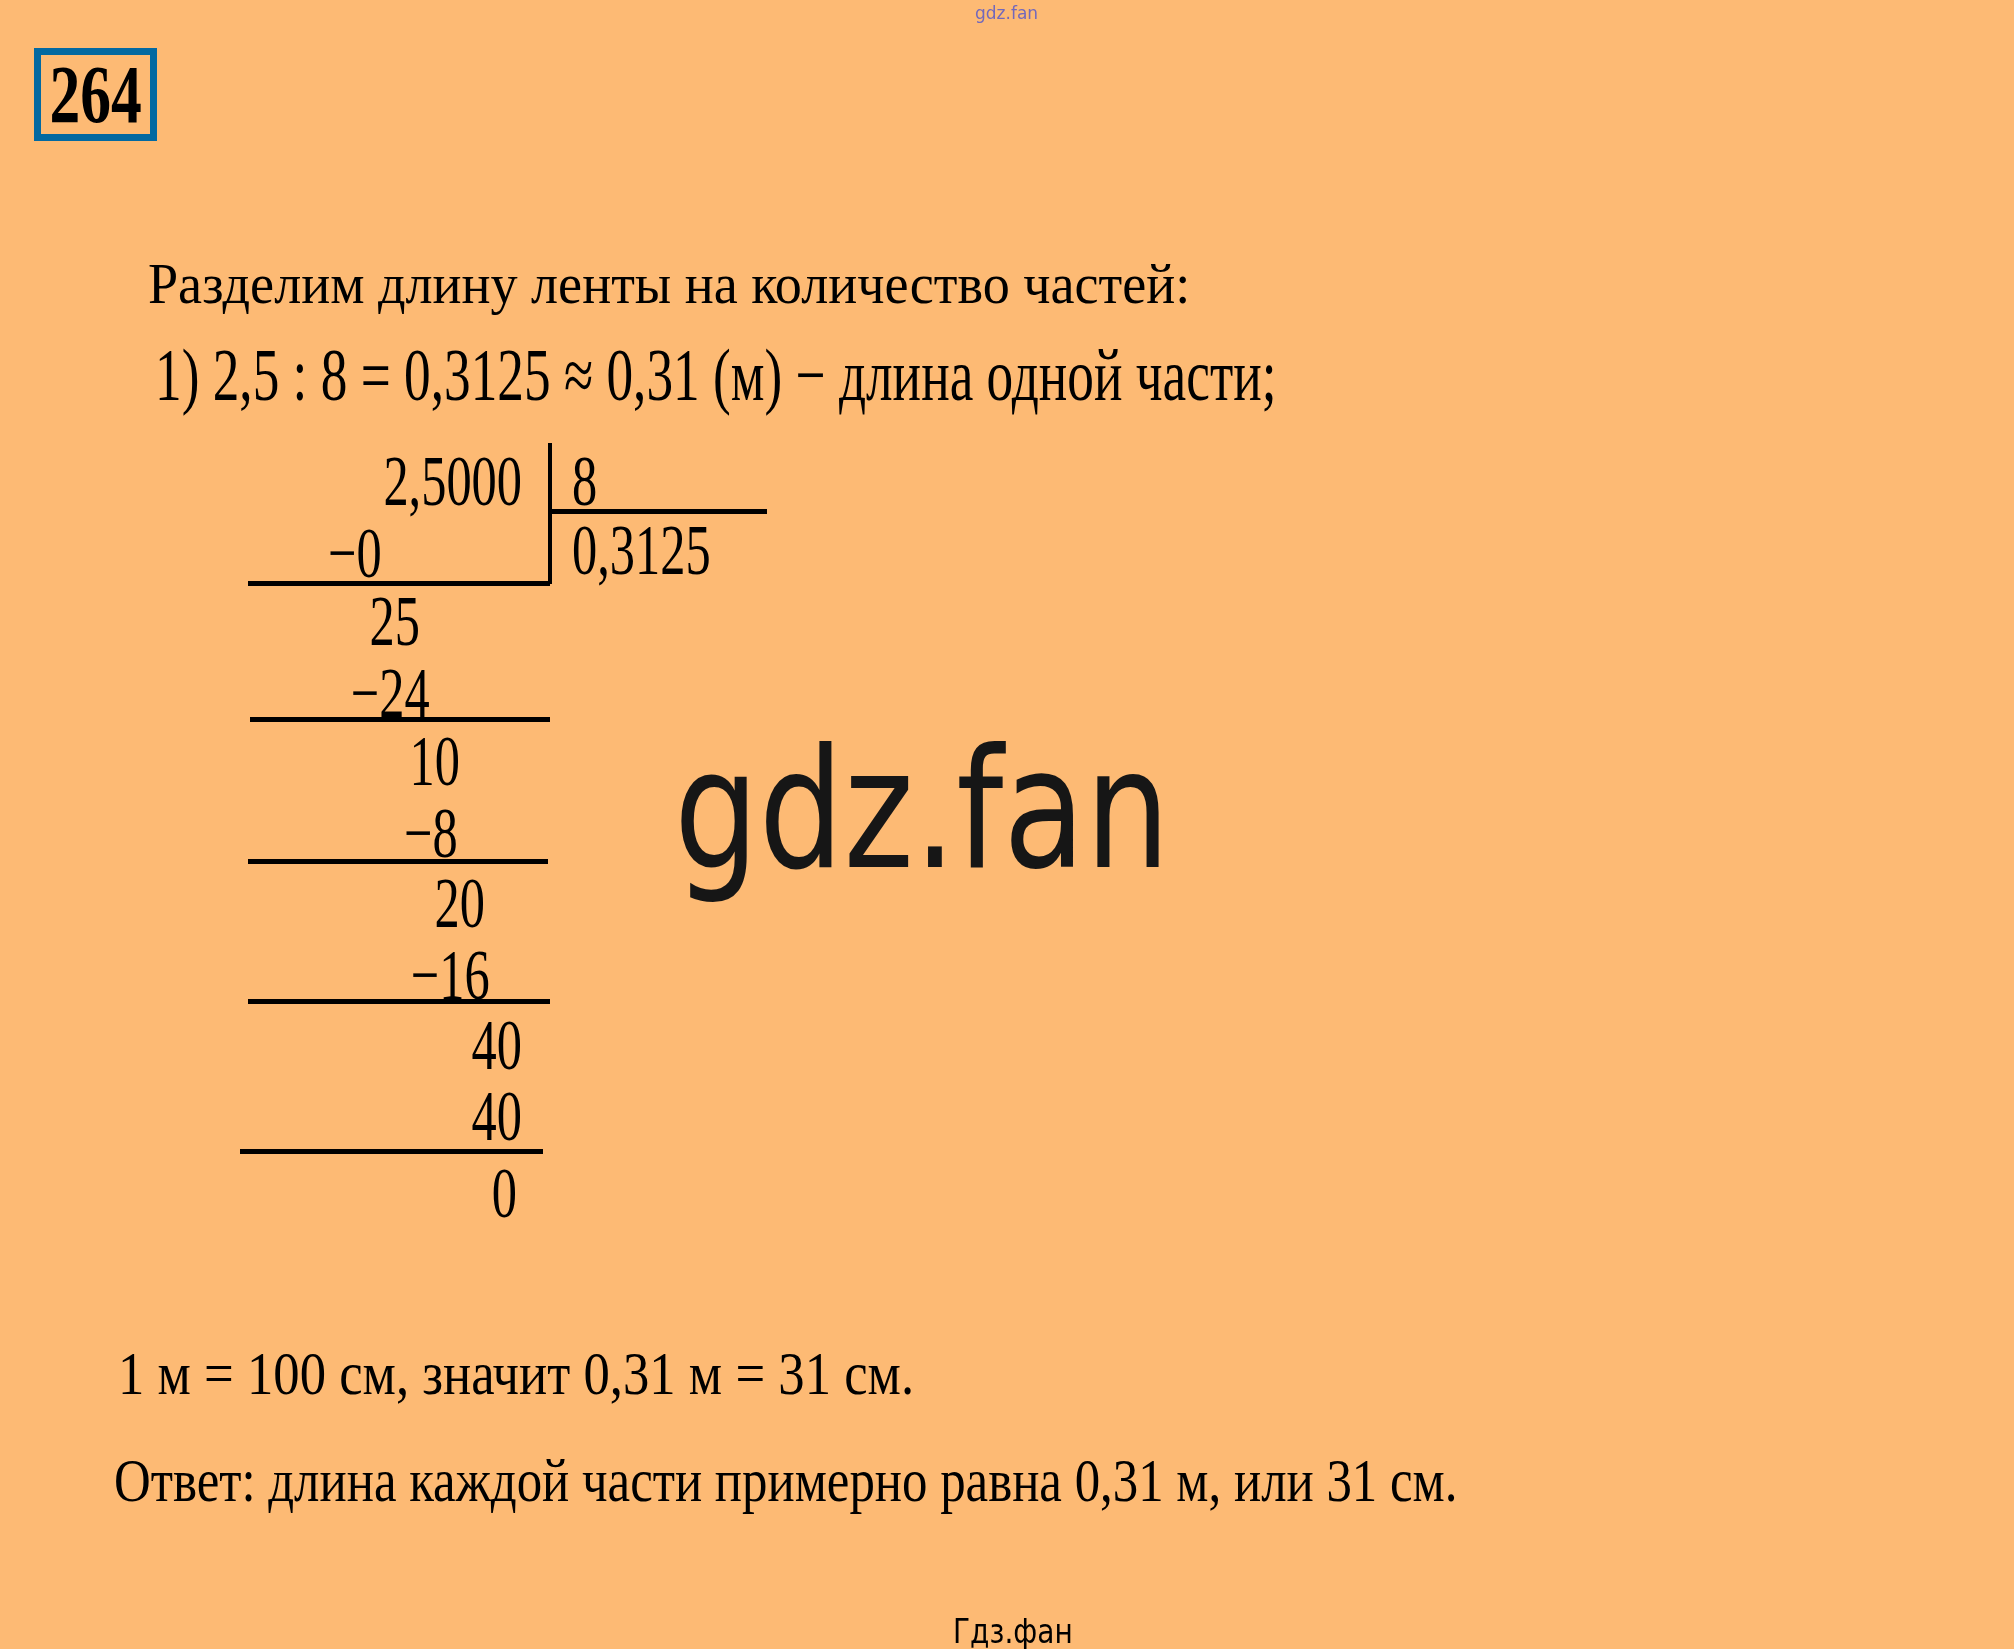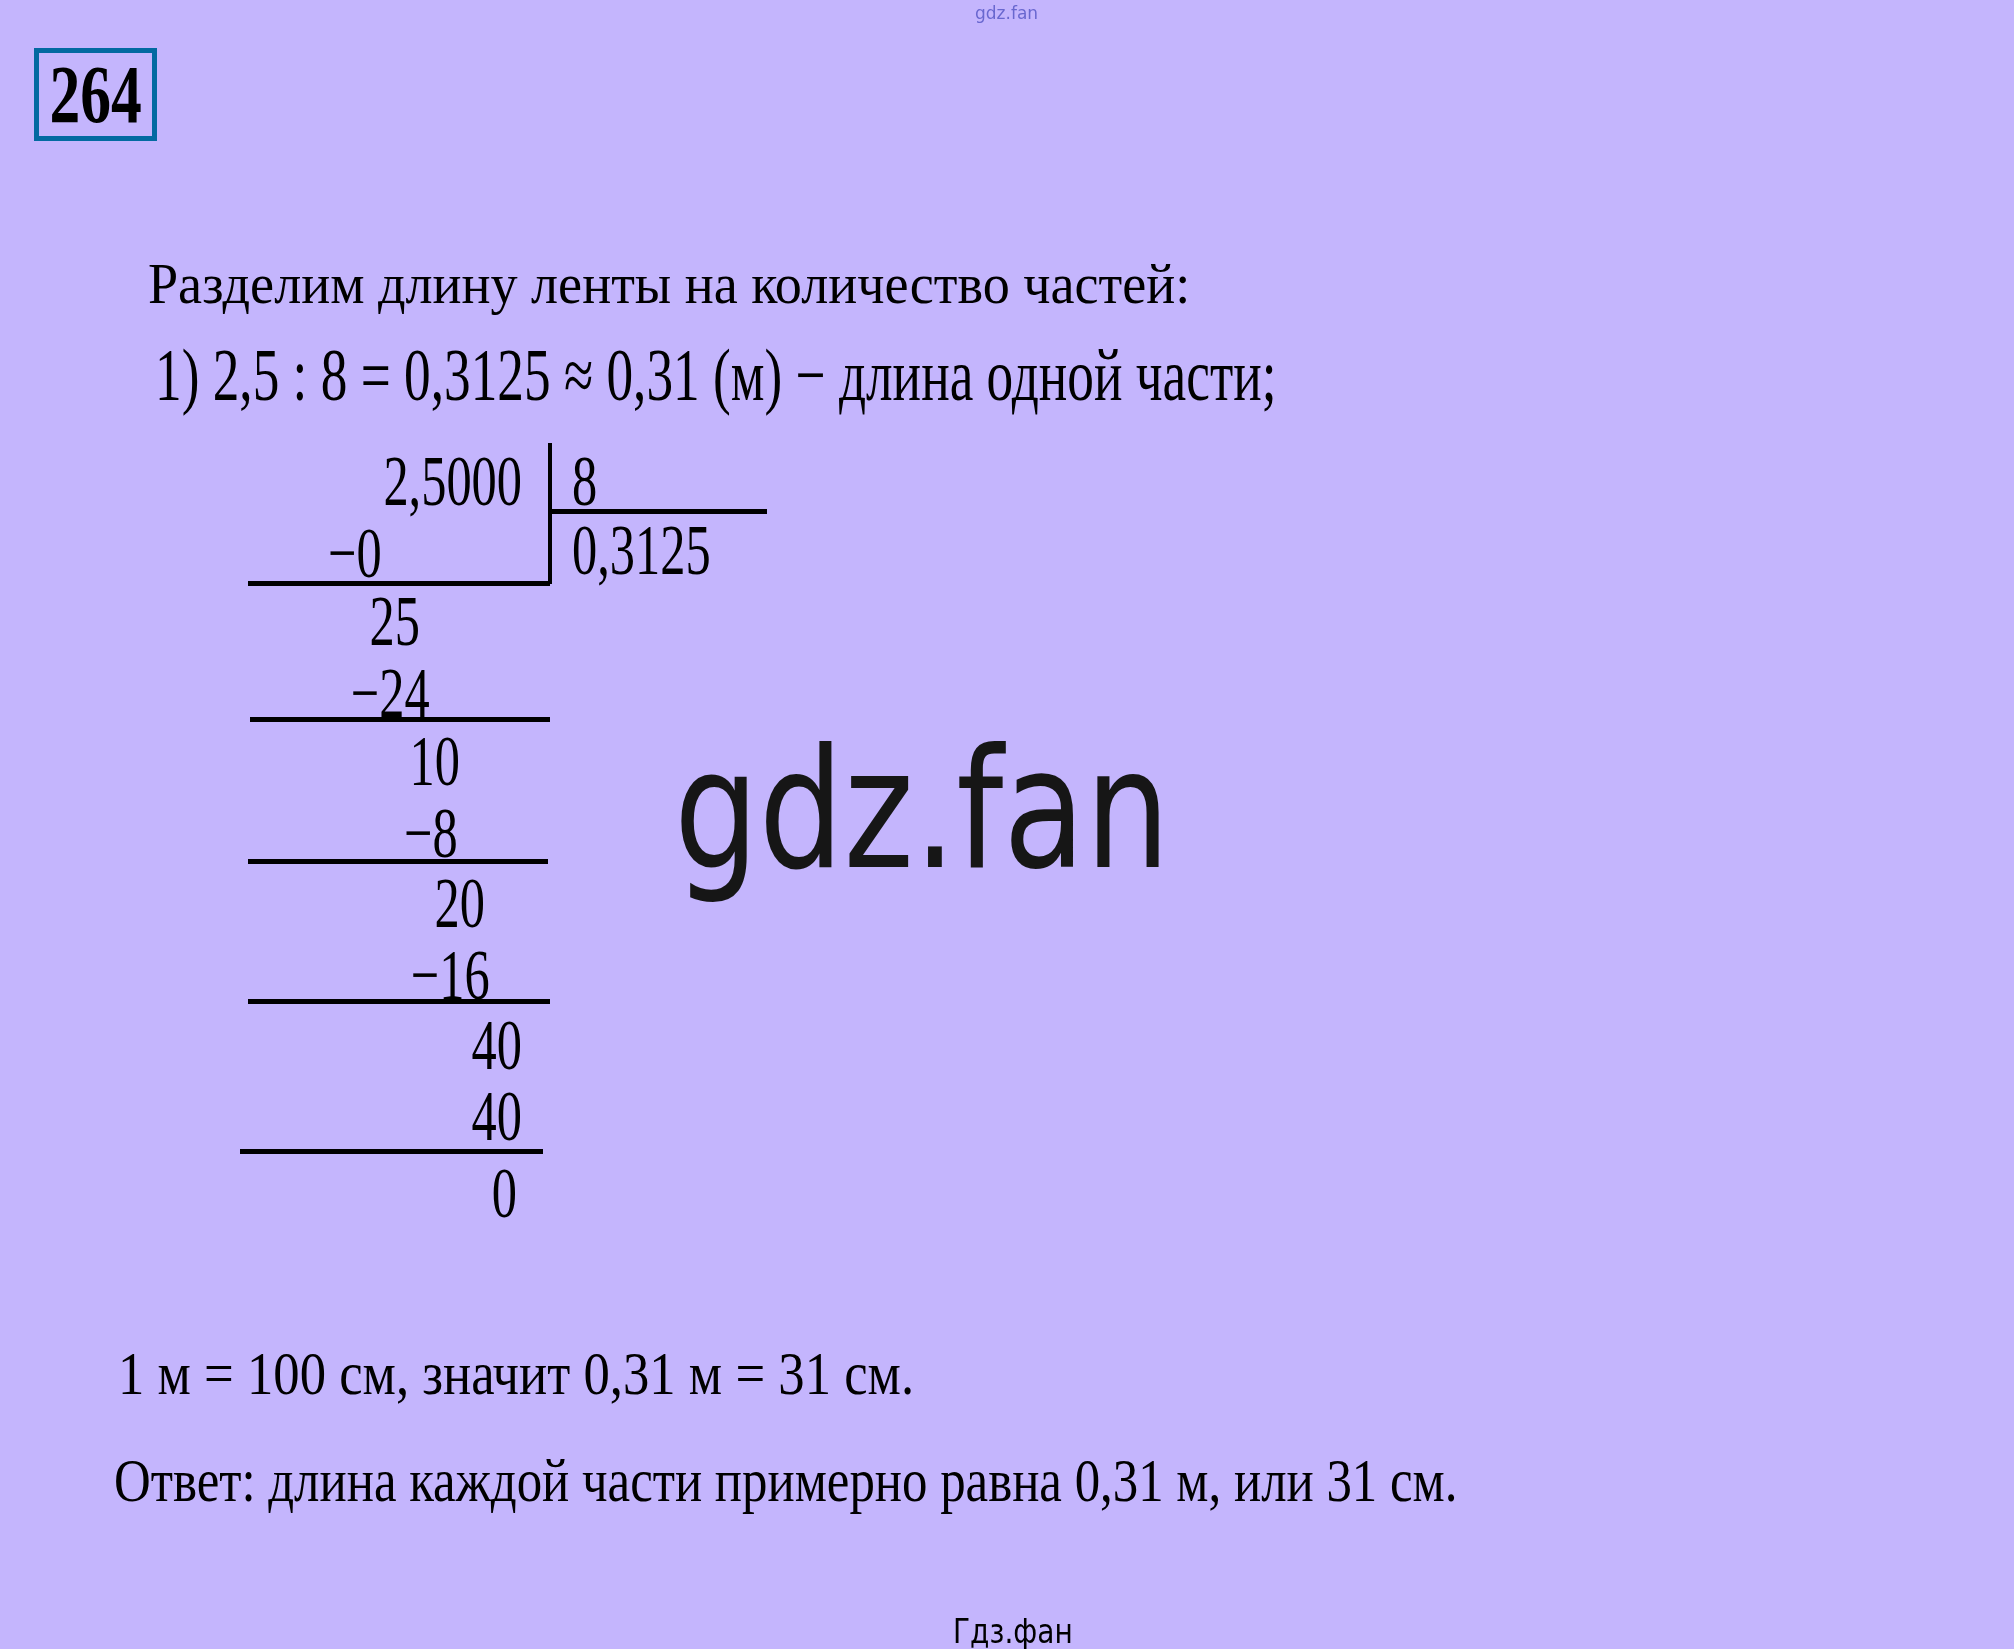--- a/index.html
+++ b/index.html
@@ -1,39 +1,39 @@
 <!DOCTYPE html>
 <html><head>
 <meta charset="utf-8">
 <style>
   html,body{margin:0;padding:0;background:#e8e8e8;}
   .page{
     position:relative;
     width:2014px;height:1649px;
-    background:#c4b5fd;
+    background:#fdba74;
     overflow:hidden;
     font-family:"Liberation Serif", serif;
     color:#000;
   }
   .abs{position:absolute;line-height:1;white-space:nowrap;}
 
   
   .wm-top{
     left:975px;top:5px;
     font-family:"DejaVu Sans", sans-serif;
     font-size:17px;
     opacity:.85;
   }
 
   
   .num-box{
     left:34px;top:48px;
     width:123px;height:93px;
     box-sizing:border-box;
-    border:5px solid #0369a1;
+    border:7px solid #0369a1;
     display:flex;align-items:center;justify-content:center;font-family:Liberation Serif, serif;
   }
   .num-box .num{
     font-weight:bold;
     font-size:82px;line-height:1;
     transform:scaleX(.75);
     transform-origin:50% 50%;
   }
 
   

